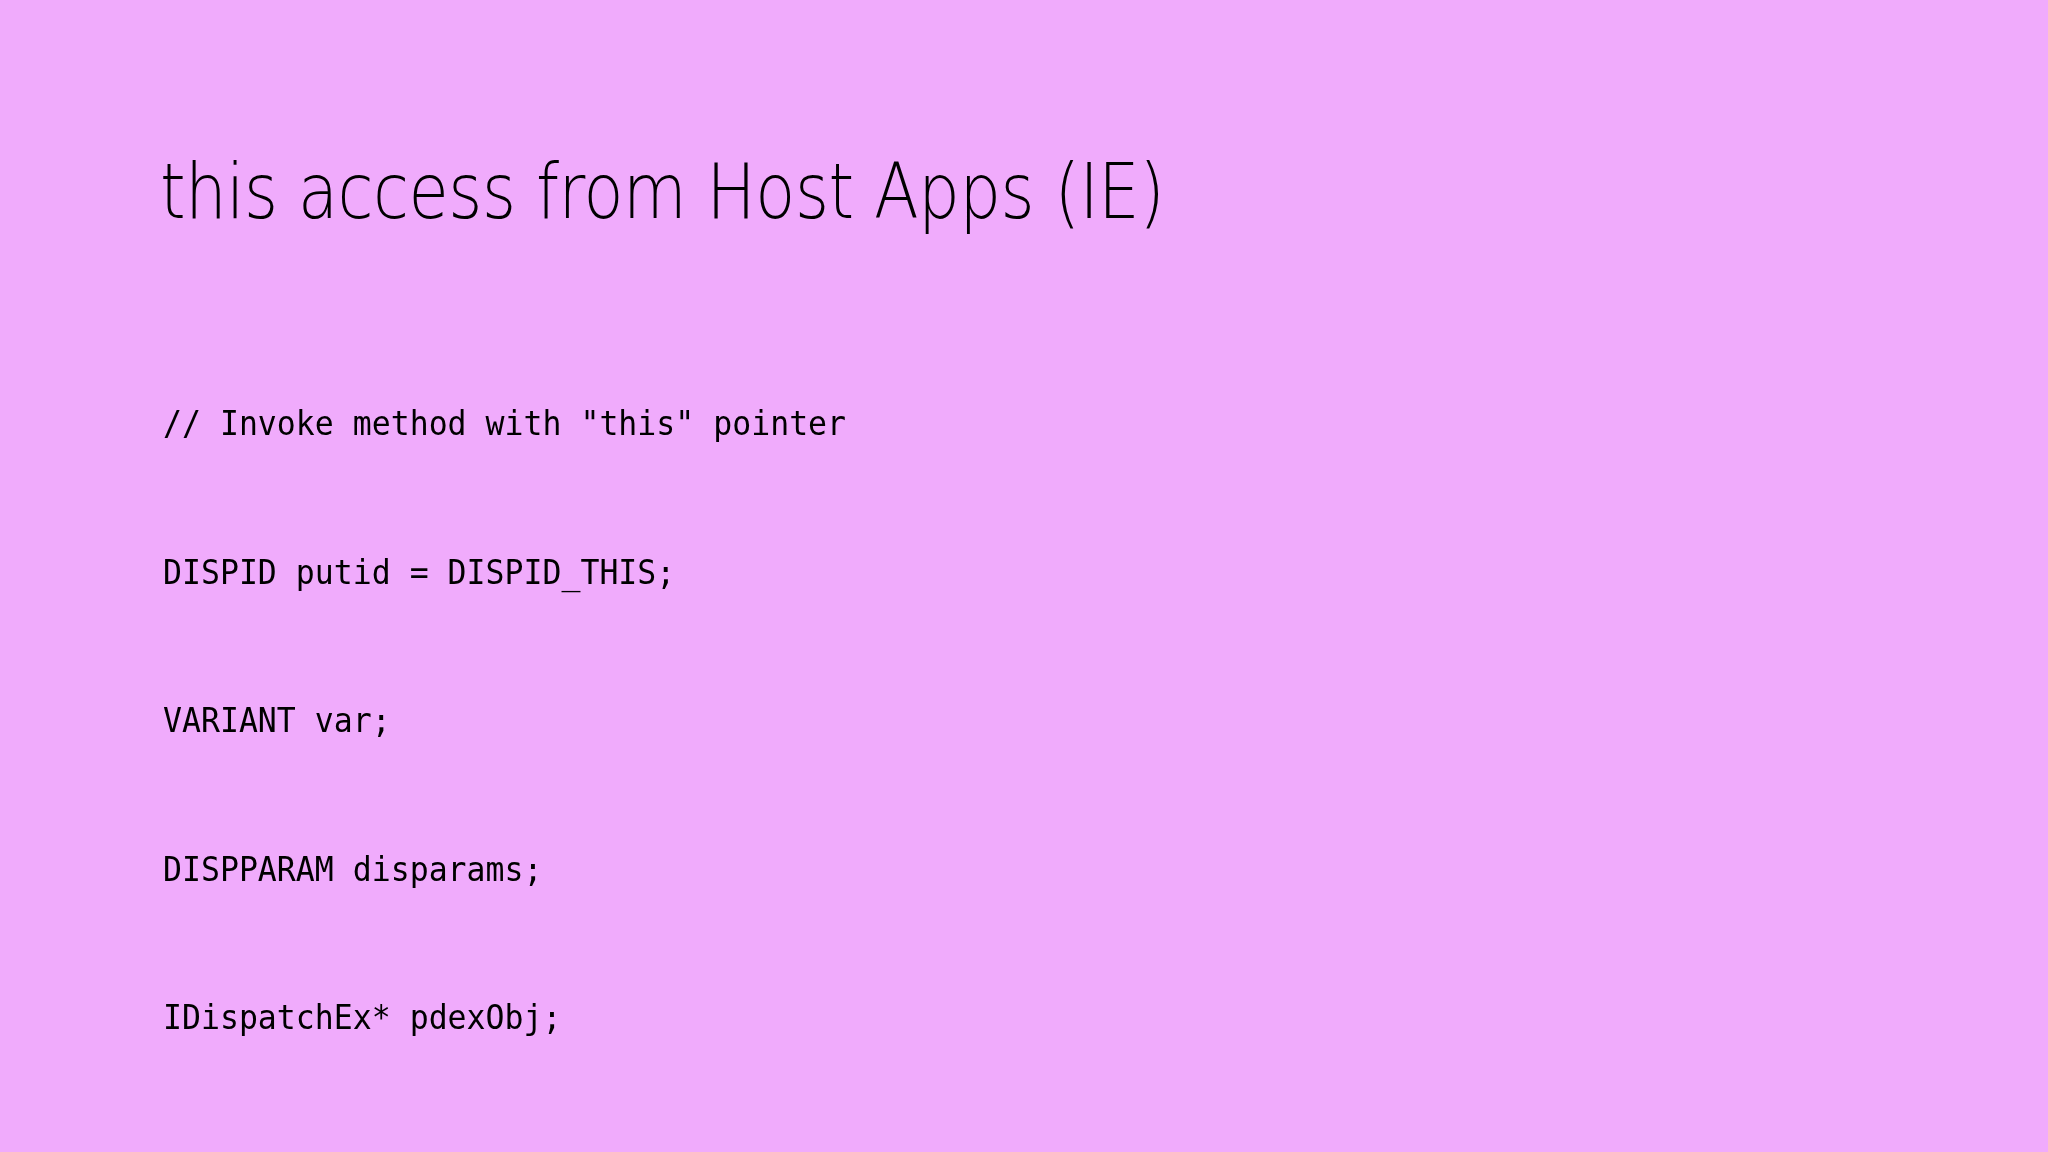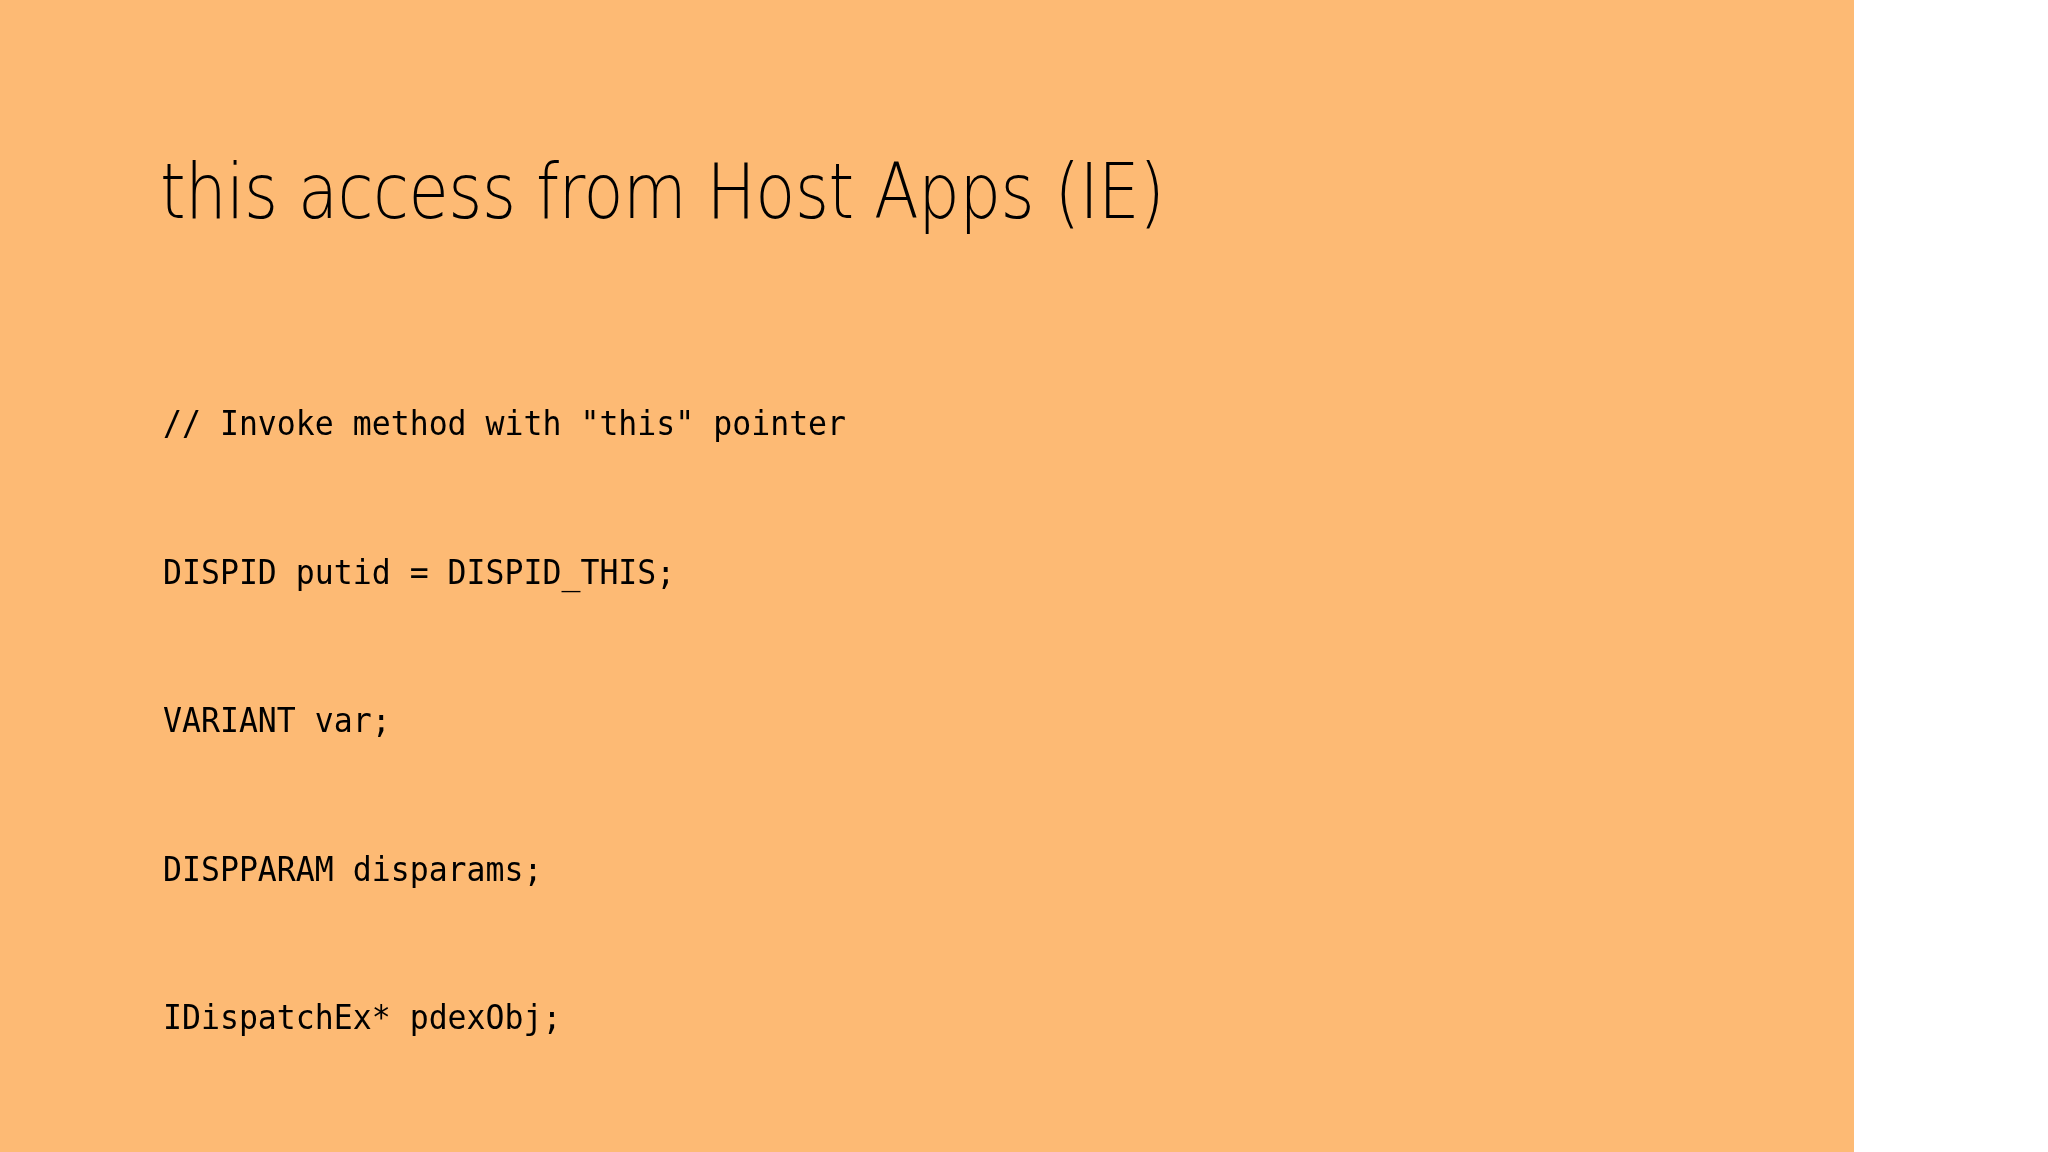--- a/index.html
+++ b/index.html
@@ -8,23 +8,23 @@
   }
   body {
     width: 2048px;
     height: 1152px;
     background: #ffffff;
     font-family: "Liberation Sans", sans-serif;
     overflow: hidden;
   }
   .slide {
     position: relative;
-    width: 1854px;
+    width: 2048px;
     height: 1152px;
-    background: #fdba74;
+    background: #f0abfc;
     box-sizing: border-box;
   }
   .slide-title {
     position: absolute;
     left: 160px;
     top: 98px;
     width: 1760px;
     font-family: "DejaVu Sans", "Liberation Sans", sans-serif;
     font-size: 76px;
     font-weight: 300;

